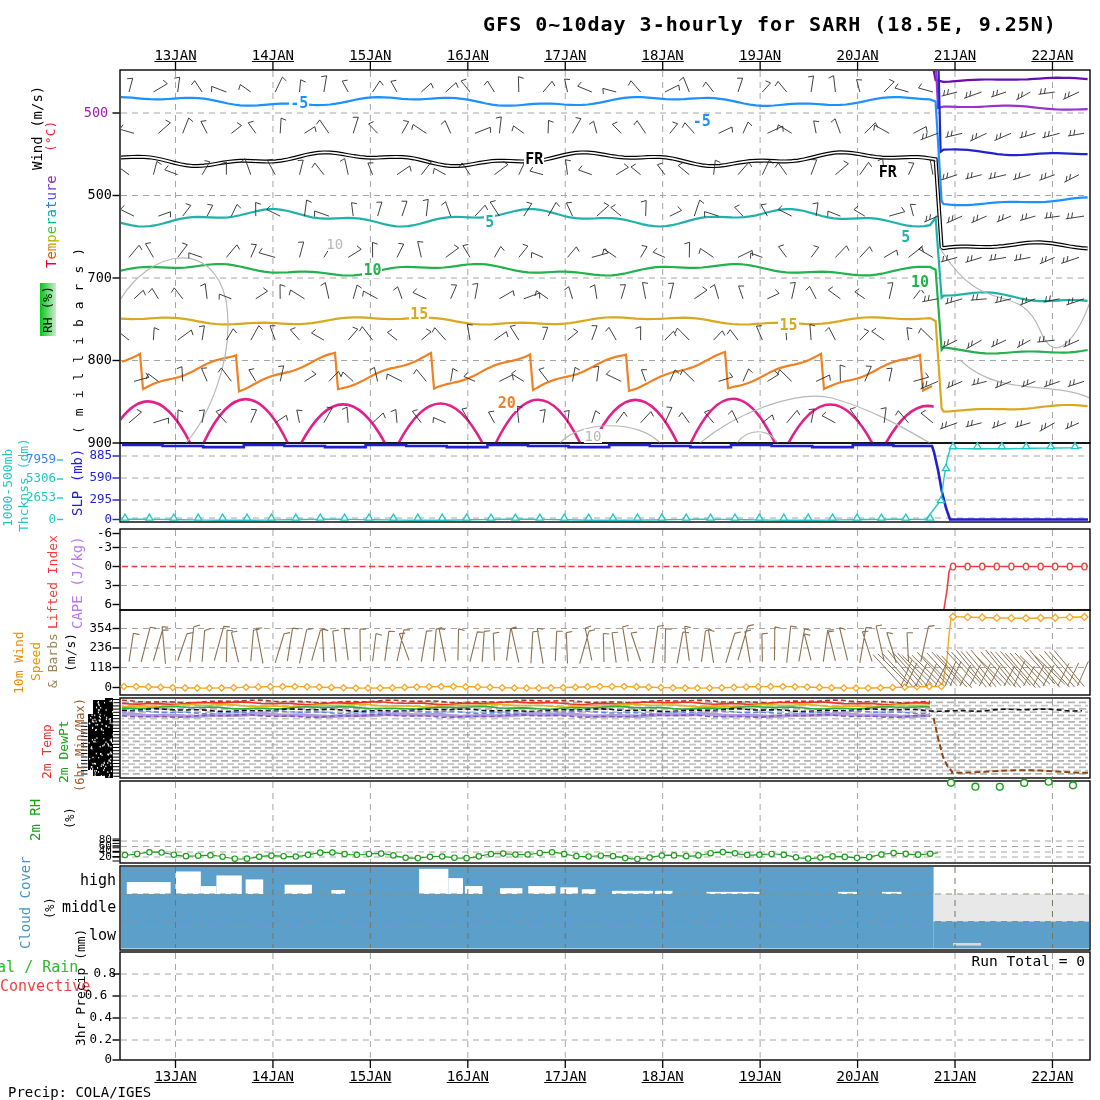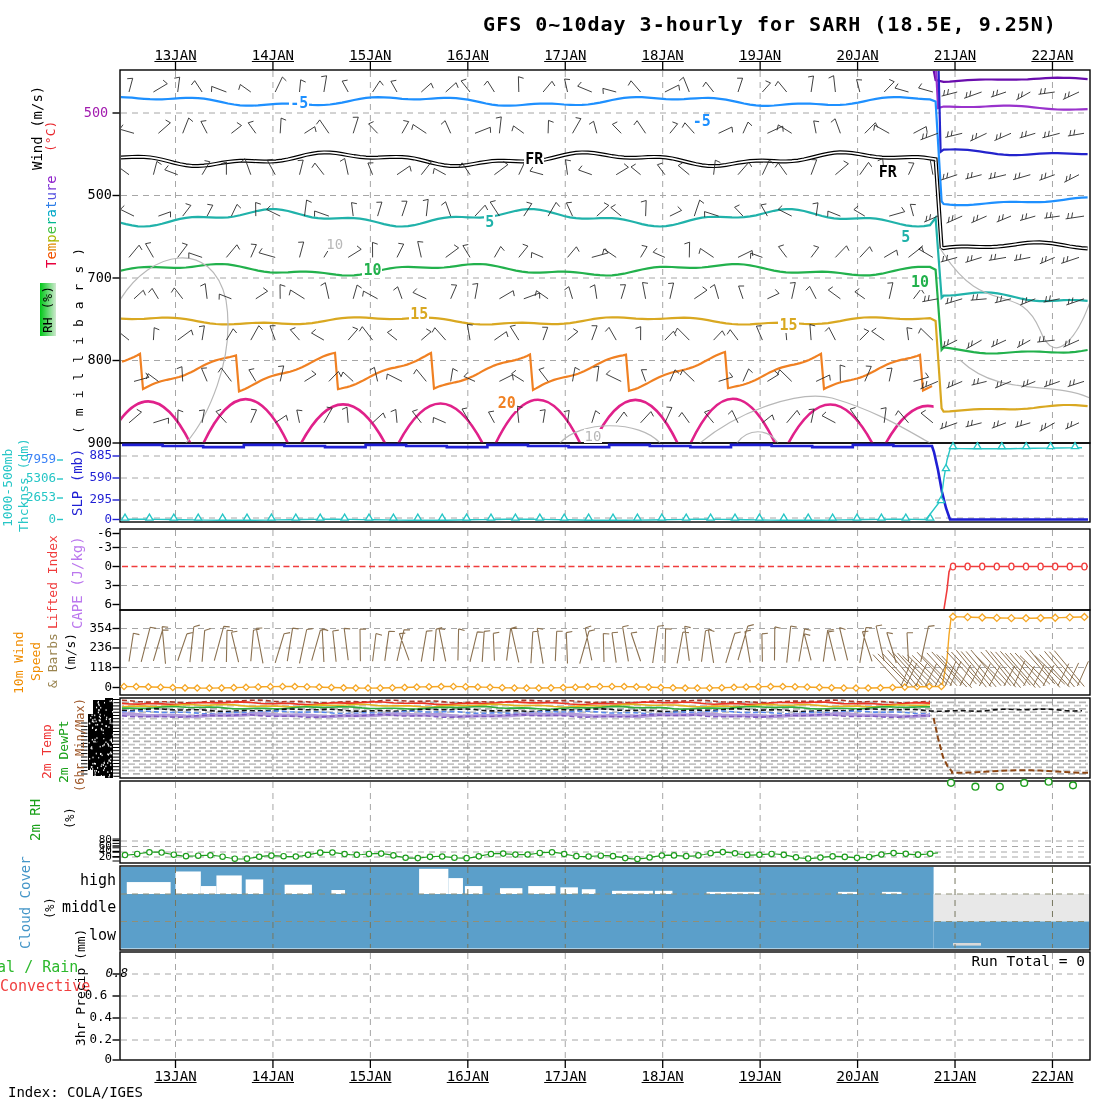--- a/index.html
+++ b/index.html
@@ -758,21 +758,21 @@
       <div class="ticklbl" style="left: 80px; width: 32px; top: 578.625px; font-size: 12.5px; color: rgb(0, 0, 0);">3</div>
       <div class="ticklbl" style="left: 80px; width: 32px; top: 597.625px; font-size: 12.5px; color: rgb(0, 0, 0);">6</div>
       <div class="ticklbl" style="left: 80px; width: 32px; top: 621.625px; font-size: 12.5px; color: rgb(0, 0, 0);">354</div>
       <div class="ticklbl" style="left: 80px; width: 32px; top: 641.125px; font-size: 12.5px; color: rgb(0, 0, 0);">236</div>
       <div class="ticklbl" style="left: 80px; width: 32px; top: 660.625px; font-size: 12.5px; color: rgb(0, 0, 0);">118</div>
       <div class="ticklbl" style="left: 80px; width: 32px; top: 680.625px; font-size: 12.5px; color: rgb(0, 0, 0);">0</div>
       <div class="ticklbl" style="left: 88px; width: 24px; top: 834.45px; font-size: 11px; color: rgb(0, 0, 0);">80</div>
       <div class="ticklbl" style="left: 88px; width: 24px; top: 839.95px; font-size: 11px; color: rgb(0, 0, 0);">60</div>
       <div class="ticklbl" style="left: 88px; width: 24px; top: 845.45px; font-size: 11px; color: rgb(0, 0, 0);">40</div>
       <div class="ticklbl" style="left: 88px; width: 24px; top: 850.95px; font-size: 11px; color: rgb(0, 0, 0);">20</div>
-      <div class="ticklbl" style="left: 96px; width: 32px; top: 967.125px; font-size: 12.5px; color: rgb(0, 0, 0); font-style: italic;">0.8</div>
+      <div class="ticklbl" style="left: 84px; width: 32px; top: 967.125px; font-size: 12.5px; color: rgb(0, 0, 0);">0.8</div>
       <div class="ticklbl" style="left: 80px; width: 32px; top: 989.125px; font-size: 12.5px; color: rgb(0, 0, 0); text-align: center;">0.6</div>
       <div class="ticklbl" style="left: 80px; width: 32px; top: 1011.12px; font-size: 12.5px; color: rgb(0, 0, 0);">0.4</div>
       <div class="ticklbl" style="left: 80px; width: 32px; top: 1033.12px; font-size: 12.5px; color: rgb(0, 0, 0);">0.2</div>
       <div class="ticklbl" style="left: 80px; width: 32px; top: 1053.12px; font-size: 12.5px; color: rgb(0, 0, 0);">0</div>
       <div class="daylbl" style="left: 143.5px; top: 48px;">13JAN</div>
       <div class="daylbl" style="left: 143.5px; top: 1069px;">13JAN</div>
       <div class="daylbl" style="left: 240.94px; top: 48px;">14JAN</div>
       <div class="daylbl" style="left: 240.94px; top: 1069px;">14JAN</div>
       <div class="daylbl" style="left: 338.38px; top: 48px;">15JAN</div>
       <div class="daylbl" style="left: 338.38px; top: 1069px;">15JAN</div>
@@ -785,14 +785,14 @@
       <div class="daylbl" style="left: 728.14px; top: 48px;">19JAN</div>
       <div class="daylbl" style="left: 728.14px; top: 1069px;">19JAN</div>
       <div class="daylbl" style="left: 825.58px; top: 48px;">20JAN</div>
       <div class="daylbl" style="left: 825.58px; top: 1069px;">20JAN</div>
       <div class="daylbl" style="left: 923.02px; top: 48px;">21JAN</div>
       <div class="daylbl" style="left: 923.02px; top: 1069px;">21JAN</div>
       <div class="daylbl" style="left: 1020.46px; top: 48px;">22JAN</div>
       <div class="daylbl" style="left: 1020.46px; top: 1069px;">22JAN</div>
     </div>
   <div id="runtotal">Run Total = 0</div>
-  <div id="credit">Index: COLA/IGES</div>
+  <div id="credit">Precip: COLA/IGES</div>
 </div>
 
 </body></html>

